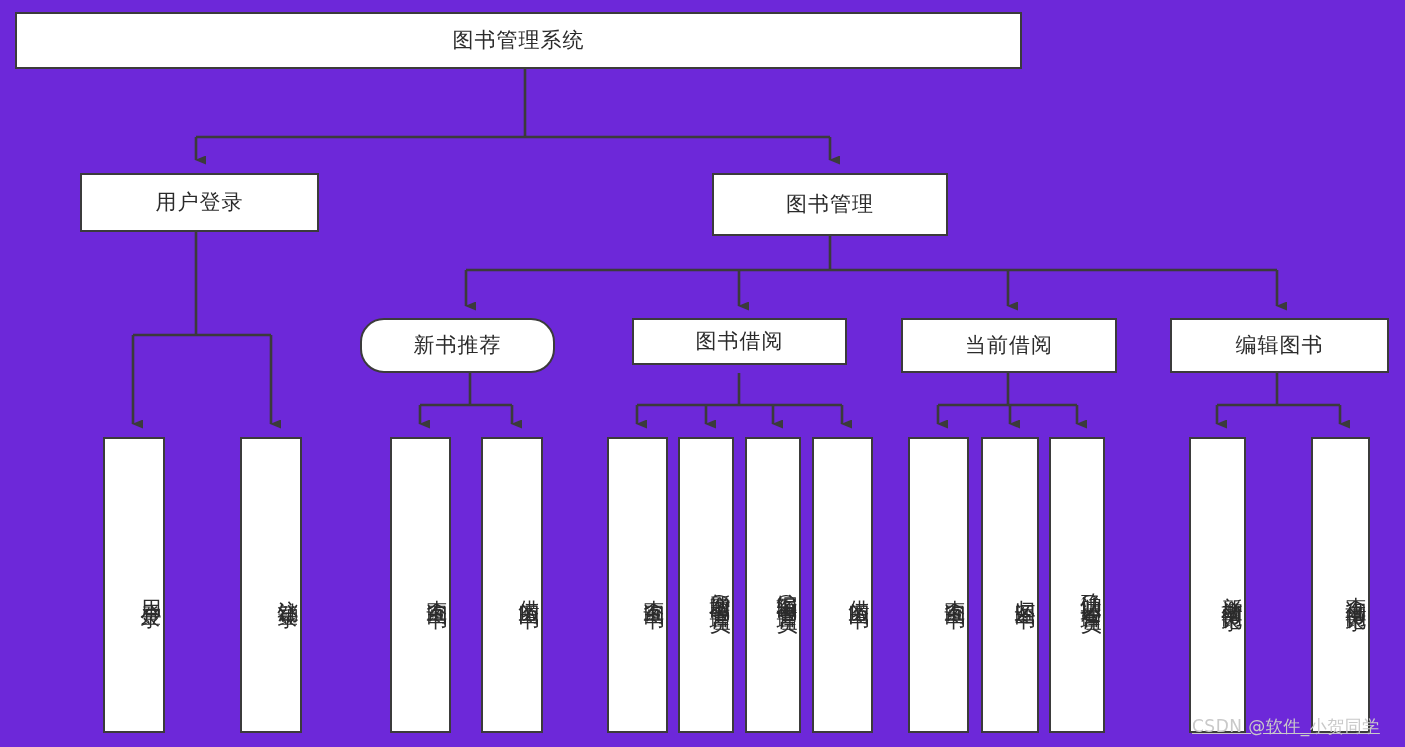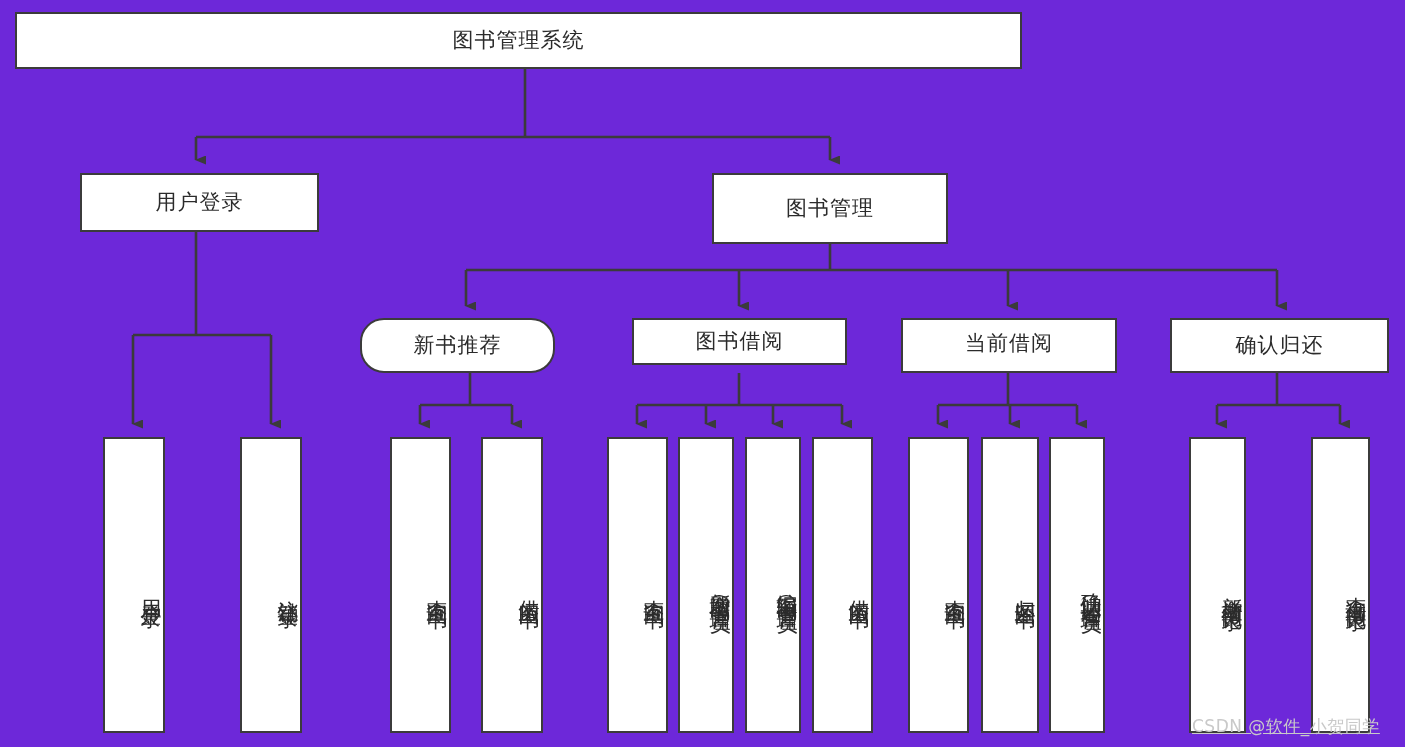--- a/index.html
+++ b/index.html
@@ -122,35 +122,35 @@
     </g>
   </svg>
 
   <div class="node horizontal" style="left:15px; top:12px; width:1007px; height:57px;">
     <span>图书管理系统</span>
   </div>
 
   <div class="node horizontal" style="left:80px; top:173px; width:239px; height:59px;">
     <span>用户登录</span>
   </div>
-  <div class="node horizontal" style="left:712px; top:173px; width:236px; height:71px;">
+  <div class="node horizontal" style="left:712px; top:173px; width:236px; height:63px;">
     <span>图书管理</span>
   </div>
 
   <div class="node horizontal" style="left:360px; top:318px; width:195px; height:55px;border-radius:24px;">
     <span>新书推荐</span>
   </div>
   <div class="node horizontal" style="left:632px; top:318px; width:215px; height:47px;">
     <span>图书借阅</span>
   </div>
-  <div class="node horizontal" style="left:901px; top:318px; width:216px; height:55px;font-family:Liberation Mono, monospace;">
+  <div class="node horizontal" style="left:901px; top:318px; width:216px; height:55px;">
     <span>当前借阅</span>
   </div>
   <div class="node horizontal" style="left:1170px; top:318px; width:219px; height:55px;">
-    <span>确认归还</span>
+    <span>编辑图书</span>
   </div>
 
   <div class="node vertical" style="left:103px; top:437px; width:62px; height:296px;">
     <span class="vtext">用户登录</span>
   </div>
   <div class="node vertical" style="left:240px; top:437px; width:62px; height:296px;">
     <span class="vtext">注销登录</span>
   </div>
 
   <div class="node vertical" style="left:390px; top:437px; width:61px; height:296px;">

